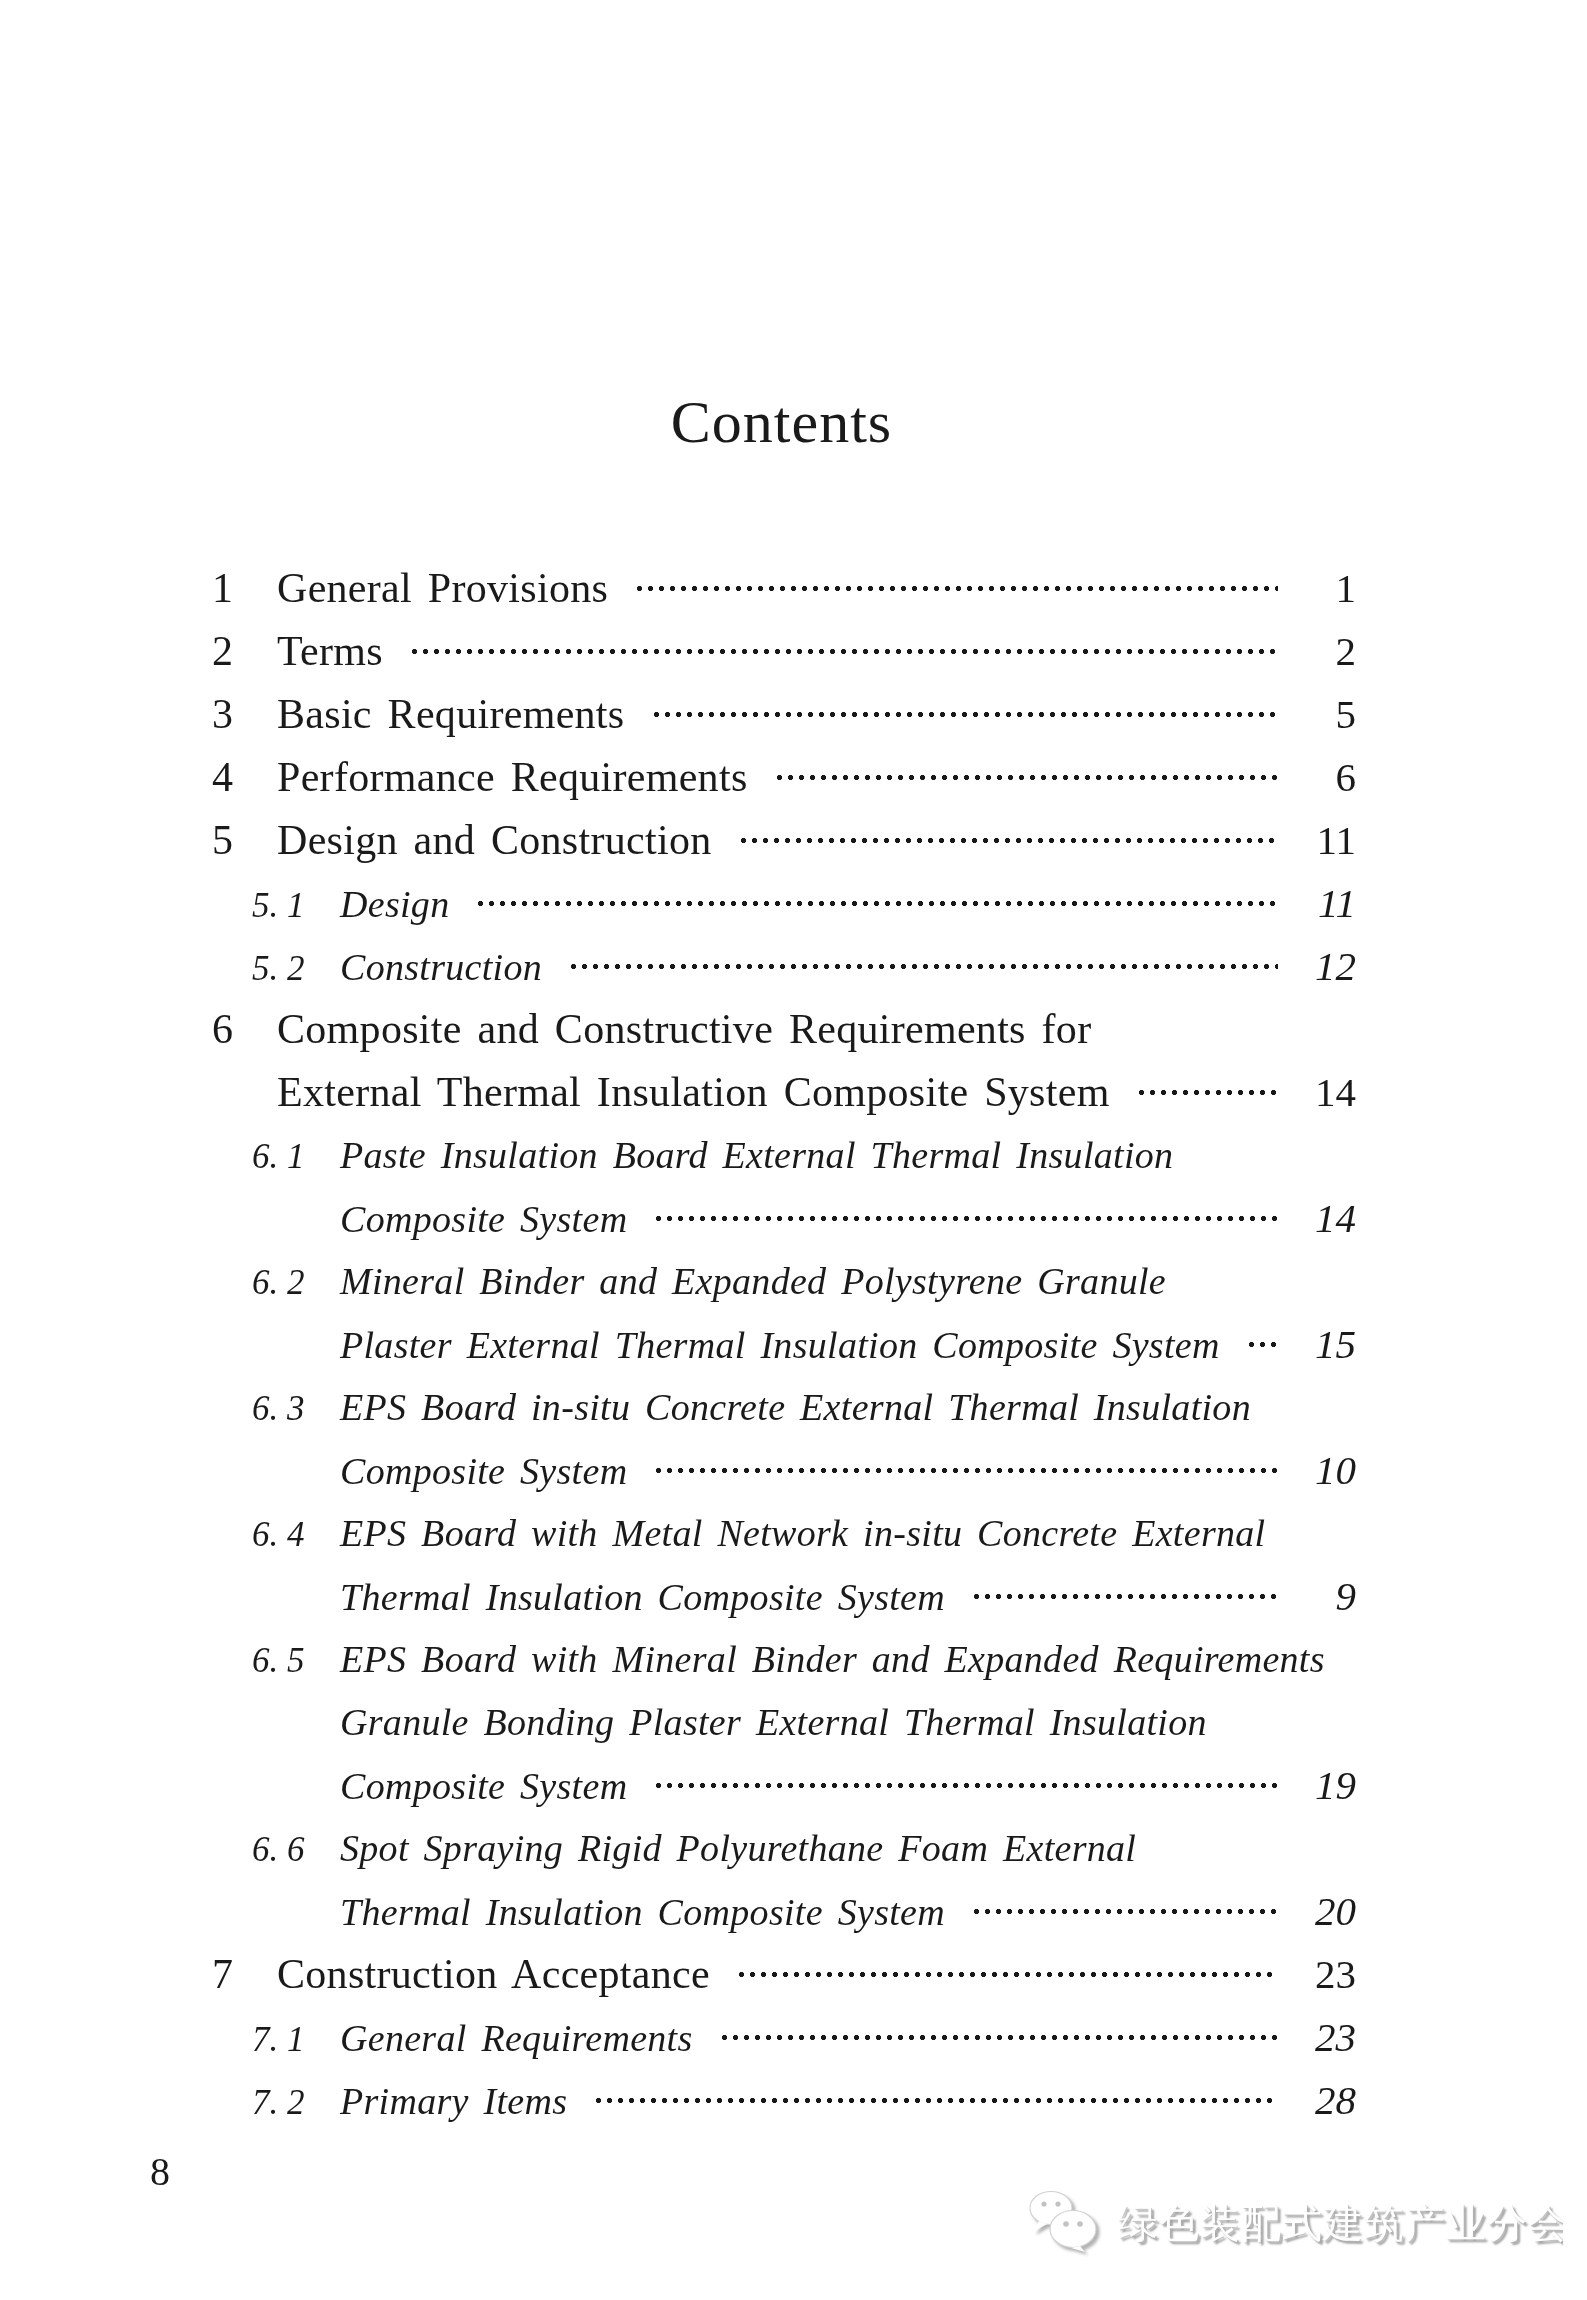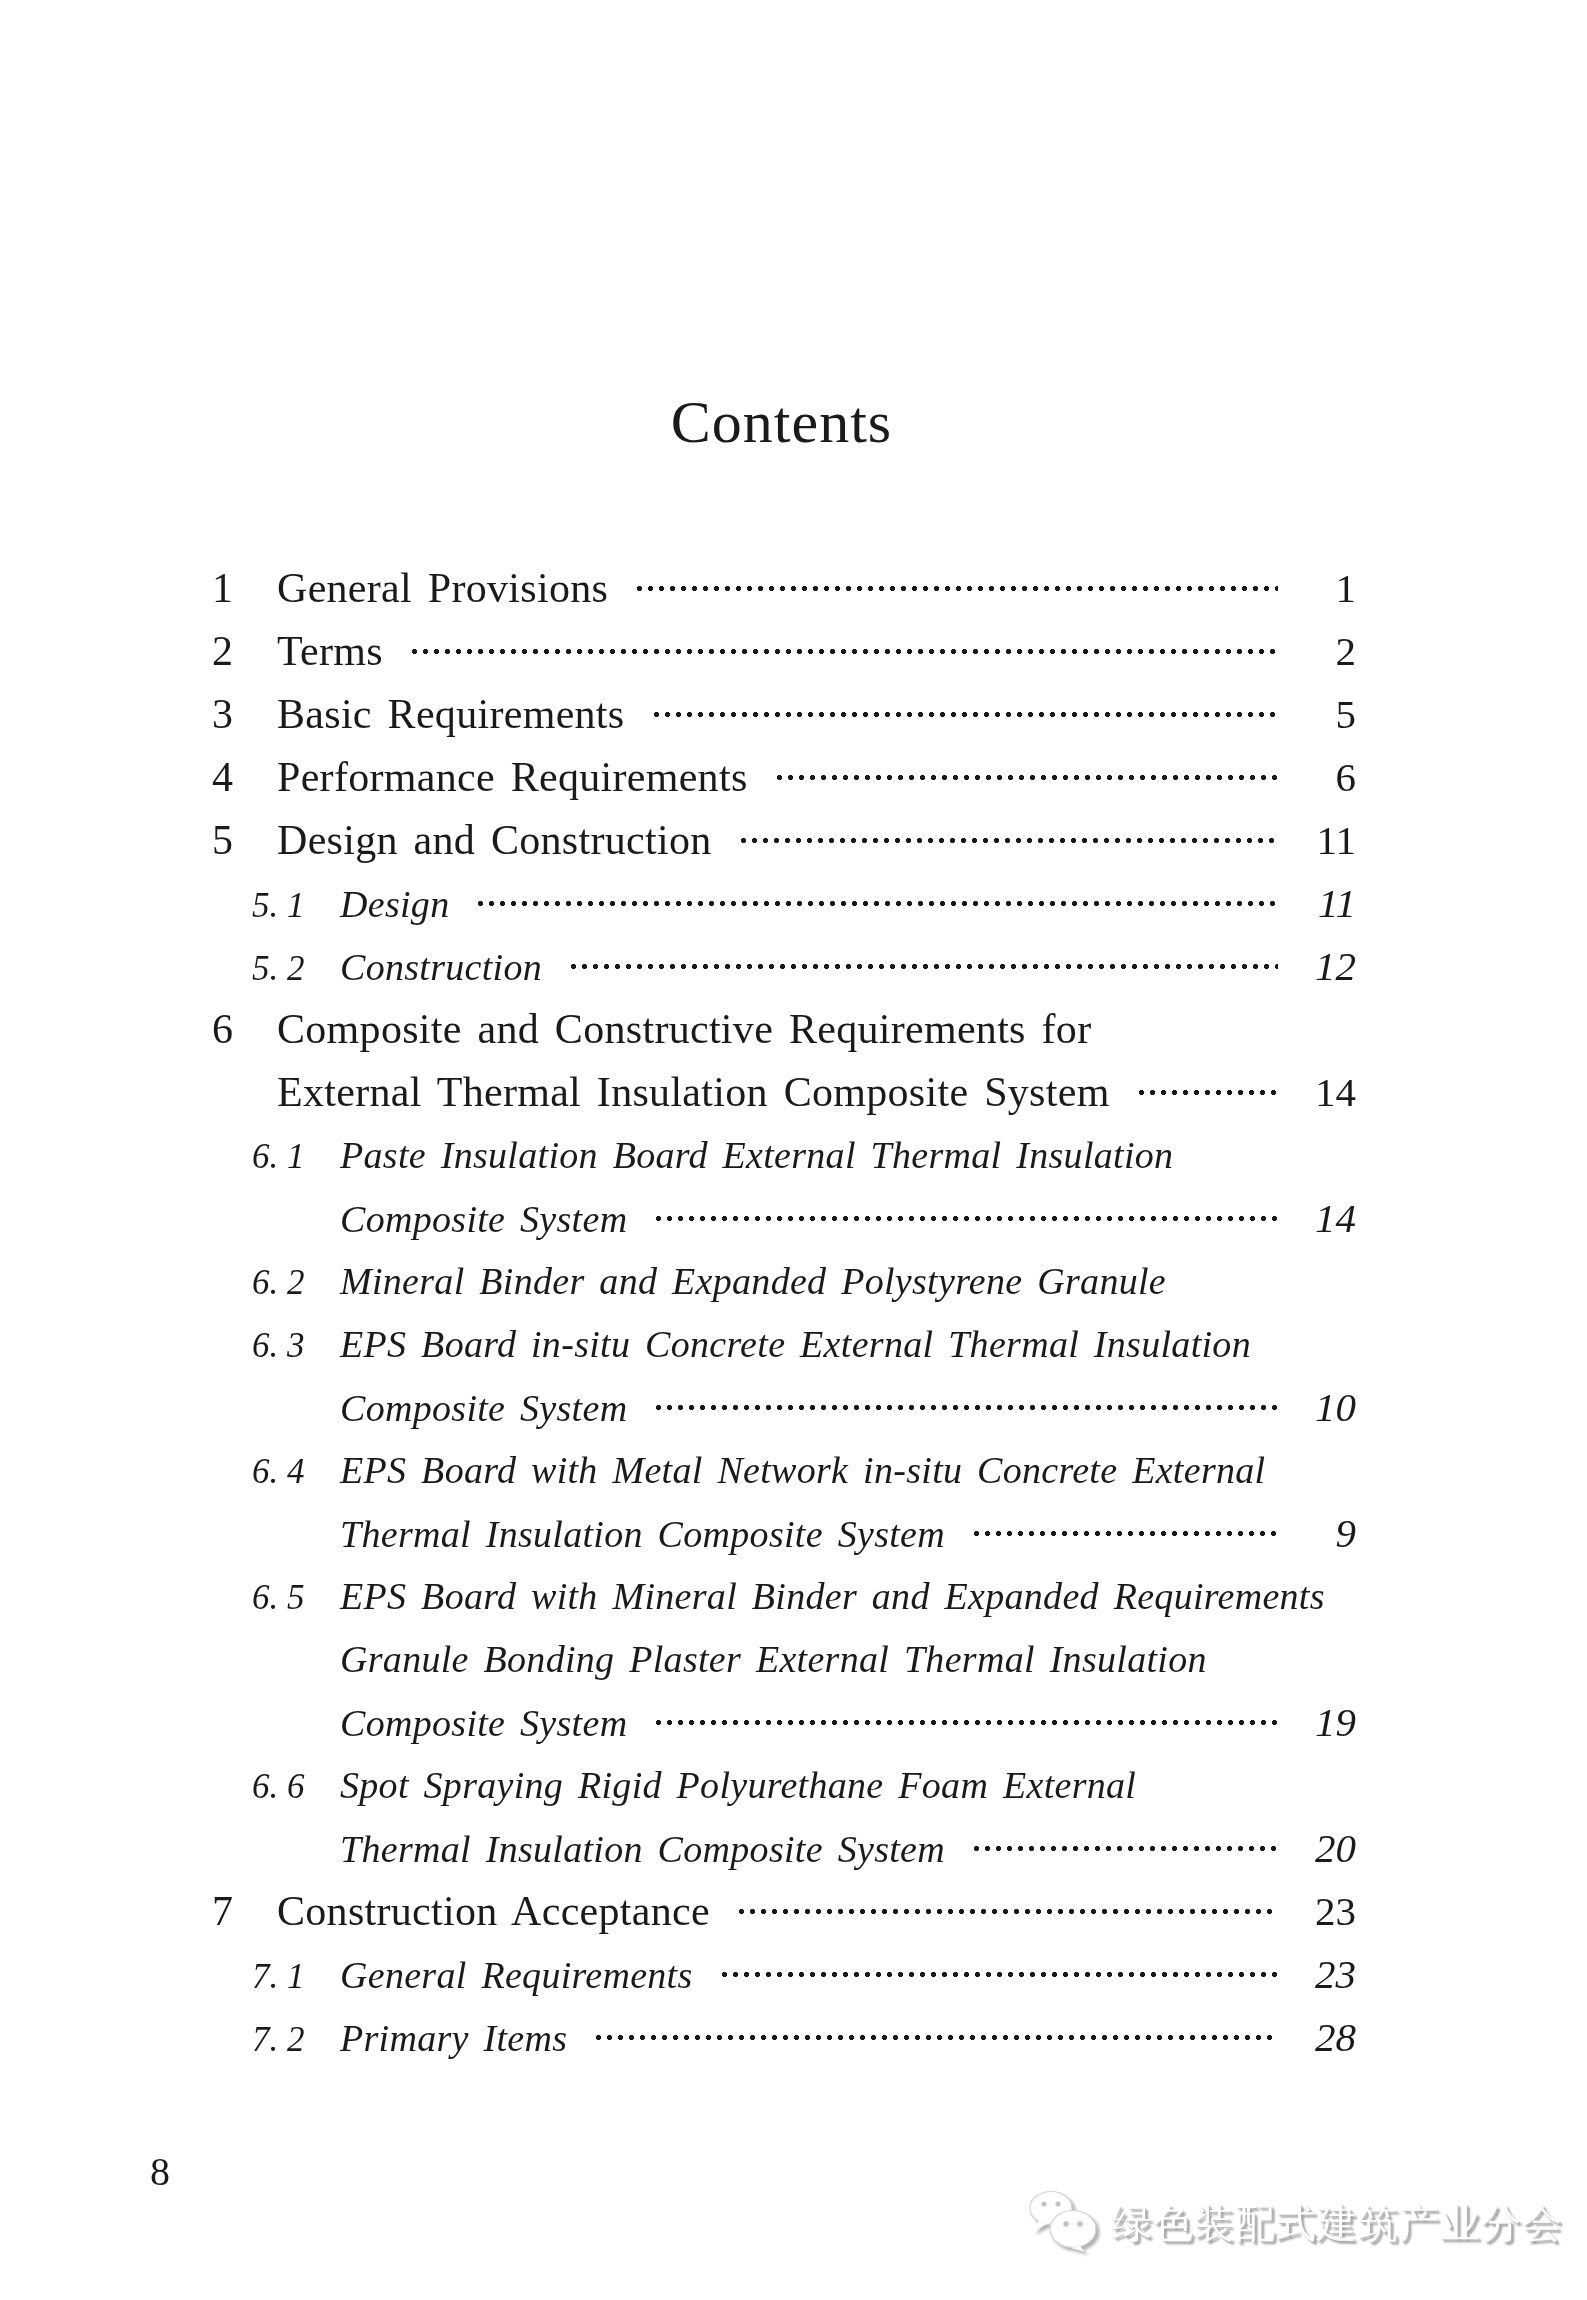--- a/index.html
+++ b/index.html
@@ -64,21 +64,21 @@
     top: 2152px;
     font-size: 40px;
     line-height: 1;
   }
   .watermark {
     position: absolute;
     left: 1028px;
     top: 2190px;
     display: flex;
     align-items: center;
-    gap: 14px;
+    gap: 20px;
   }
   .watermark svg { filter: drop-shadow(3px 3px 1.5px #b3b3b3); }
   .watermark-text {
     font-family: "DejaVu Sans", "Liberation Sans", sans-serif;
     font-size: 40px;
     line-height: 1;
     color: #ffffff;
     text-shadow: 3px 3px 2px #a6a6a6, 1px 1px 1px #c4c4c4;
     letter-spacing: 1px;
     white-space: nowrap;
@@ -153,20 +153,26 @@
       <div class="toc-line lvl2">
     <span class="num"></span>
     <span class="label">Composite System</span>
     <span class="leader"></span>
     <span class="pagenum">14</span>
   </div>
       <div class="toc-line lvl2">
     <span class="num">6. 2</span>
     <span class="label">Mineral Binder and Expanded Polystyrene Granule</span>
 
+  </div>
+      <div class="toc-line lvl2">
+    <span class="num"></span>
+    <span class="label">Plaster External Thermal Insulation Composite System</span>
+    <span class="leader"></span>
+    <span class="pagenum">15</span>
   </div>
       <div class="toc-line lvl2">
     <span class="num">6. 3</span>
     <span class="label">EPS Board in-situ Concrete External Thermal Insulation</span>
 
   </div>
       <div class="toc-line lvl2">
     <span class="num"></span>
     <span class="label">Composite System</span>
     <span class="leader"></span>

